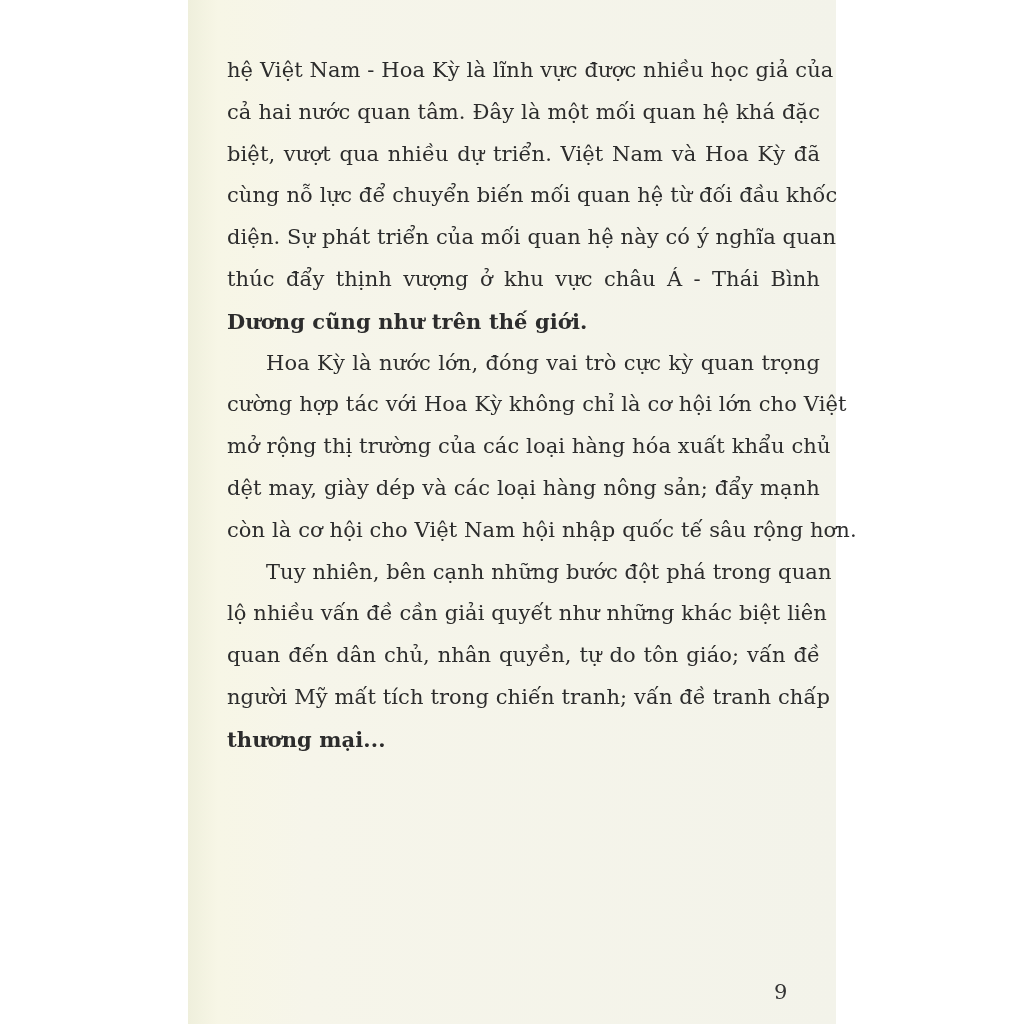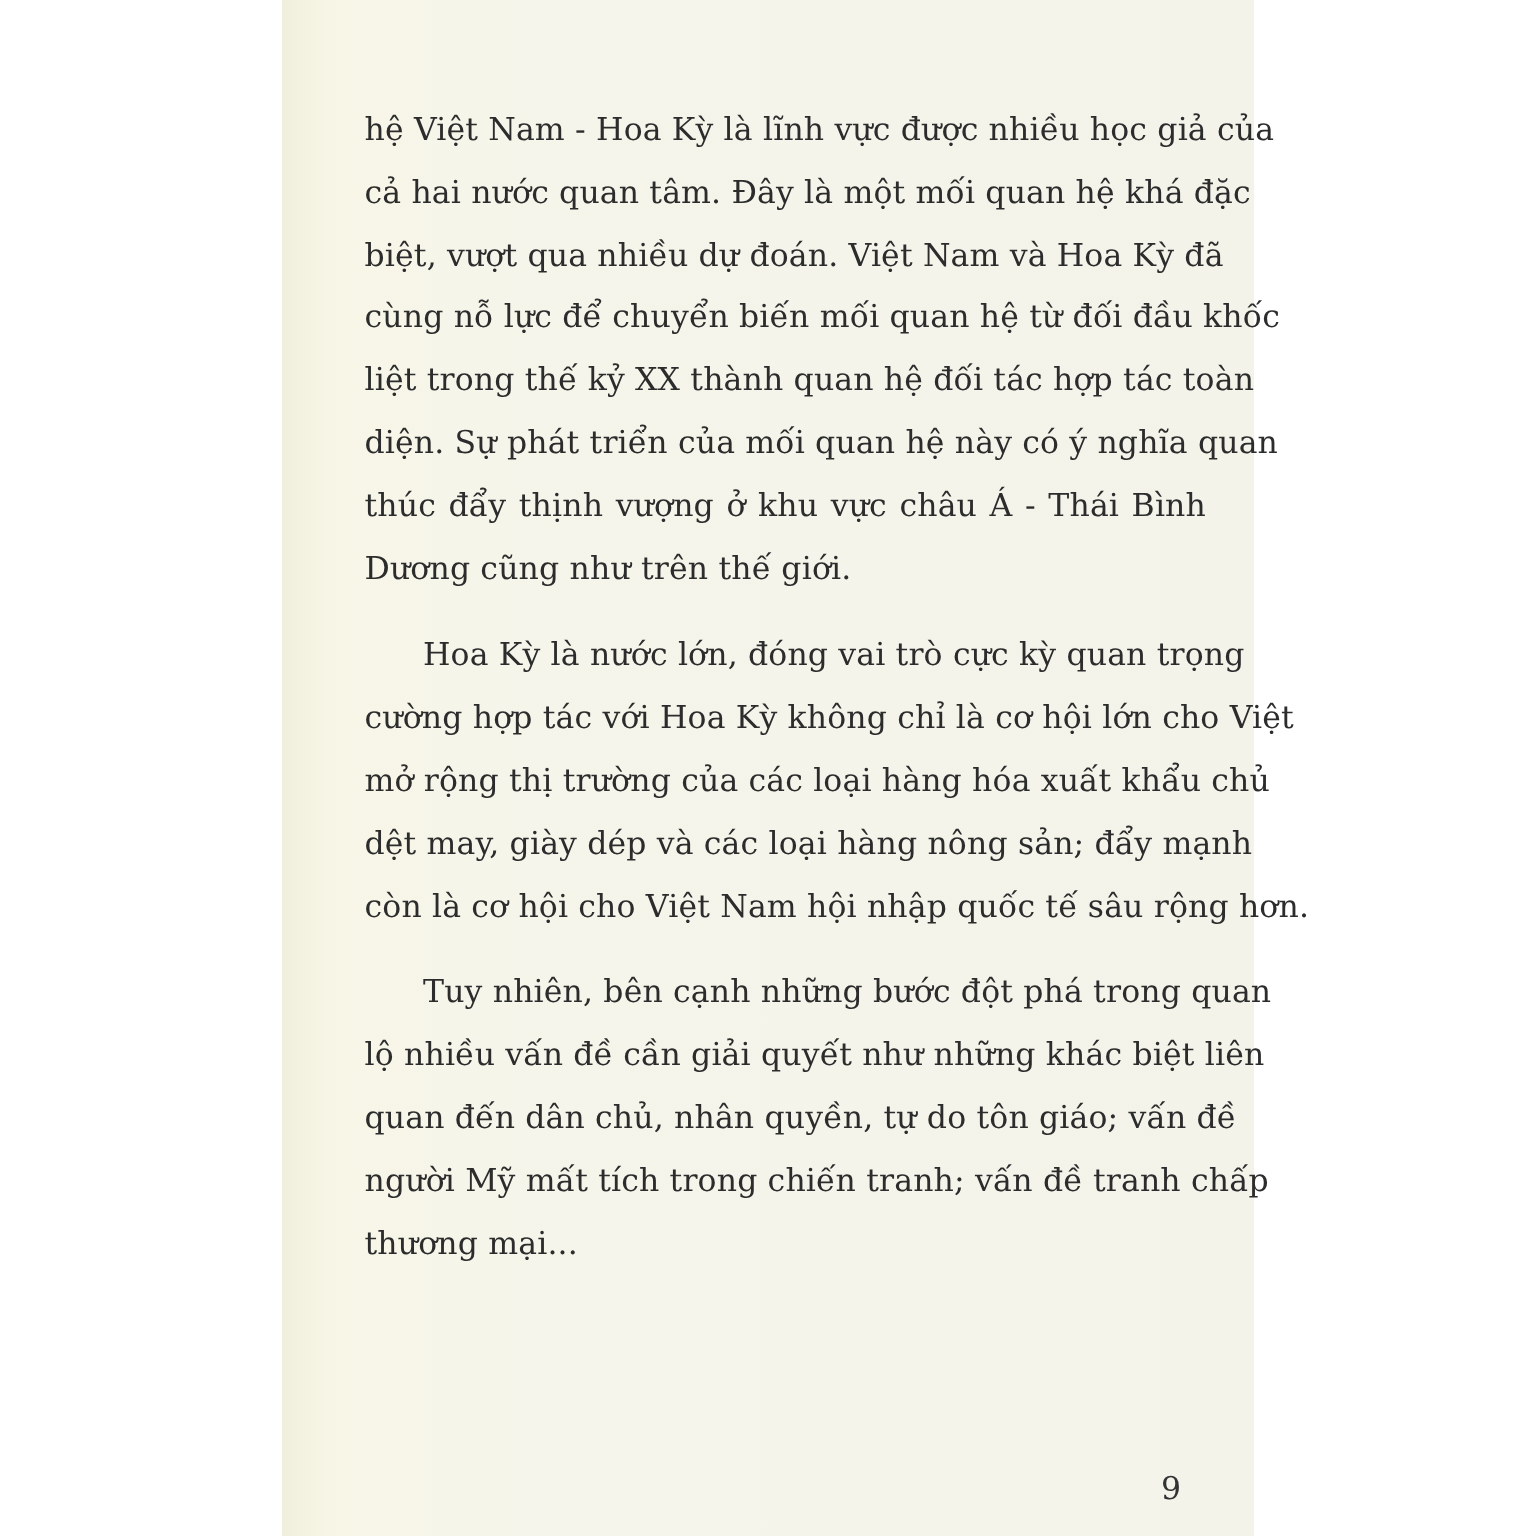--- a/index.html
+++ b/index.html
@@ -23,33 +23,34 @@
       left: 39px;
       top: 50px;
       width: 593px;
       font-family: "DejaVu Serif", "Liberation Serif", serif;
       font-size: 21px;
       line-height: 41.8px;
       color: #2c2c2c;
       letter-spacing: 0.1px;
     }
     .para {
-      margin: 16px;
+      margin: 0;
       text-align: justify;
       text-align-last: left;
     }
     .para .line {
       display: block;
       text-align: justify;
       text-align-last: justify;
       white-space: nowrap;
       overflow: visible;
     }
     .para .line.last {
       text-align-last: left;
+      font-weight: bold;
     }
     .para .line.indent {
       padding-left: 39px;
     }
     .page-number {
       position: absolute;
       left: 586px;
       top: 980px;
       font-family: "DejaVu Serif", "Liberation Serif", serif;
       font-size: 21px;
@@ -58,23 +59,22 @@
   </style>
 </head>
 <body>
 
 <div class="page">
   <div class="text-block">
 
     <p class="para">
       <span class="line">hệ Việt Nam - Hoa Kỳ là lĩnh vực được nhiều học giả của</span>
       <span class="line">cả hai nước quan tâm. Đây là một mối quan hệ khá đặc</span>
-      <span class="line">biệt, vượt qua nhiều dự đoán. Việt Nam và Hoa Kỳ đã</span>
+      <span class="line">biệt, vượt qua nhiều dự triển. Việt Nam và Hoa Kỳ đã</span>
       <span class="line">cùng nỗ lực để chuyển biến mối quan hệ từ đối đầu khốc</span>
-      <span class="line">liệt trong thế kỷ XX thành quan hệ đối tác hợp tác toàn</span>
       <span class="line">diện. Sự phát triển của mối quan hệ này có ý nghĩa quan</span>
       <span class="line">thúc đẩy thịnh vượng ở khu vực châu Á - Thái Bình</span>
       <span class="line last">Dương cũng như trên thế giới.</span>
     </p>
 
     <p class="para">
       <span class="line indent">Hoa Kỳ là nước lớn, đóng vai trò cực kỳ quan trọng</span>
       <span class="line">cường hợp tác với Hoa Kỳ không chỉ là cơ hội lớn cho Việt</span>
       <span class="line">mở rộng thị trường của các loại hàng hóa xuất khẩu chủ</span>
       <span class="line">dệt may, giày dép và các loại hàng nông sản; đẩy mạnh</span>

